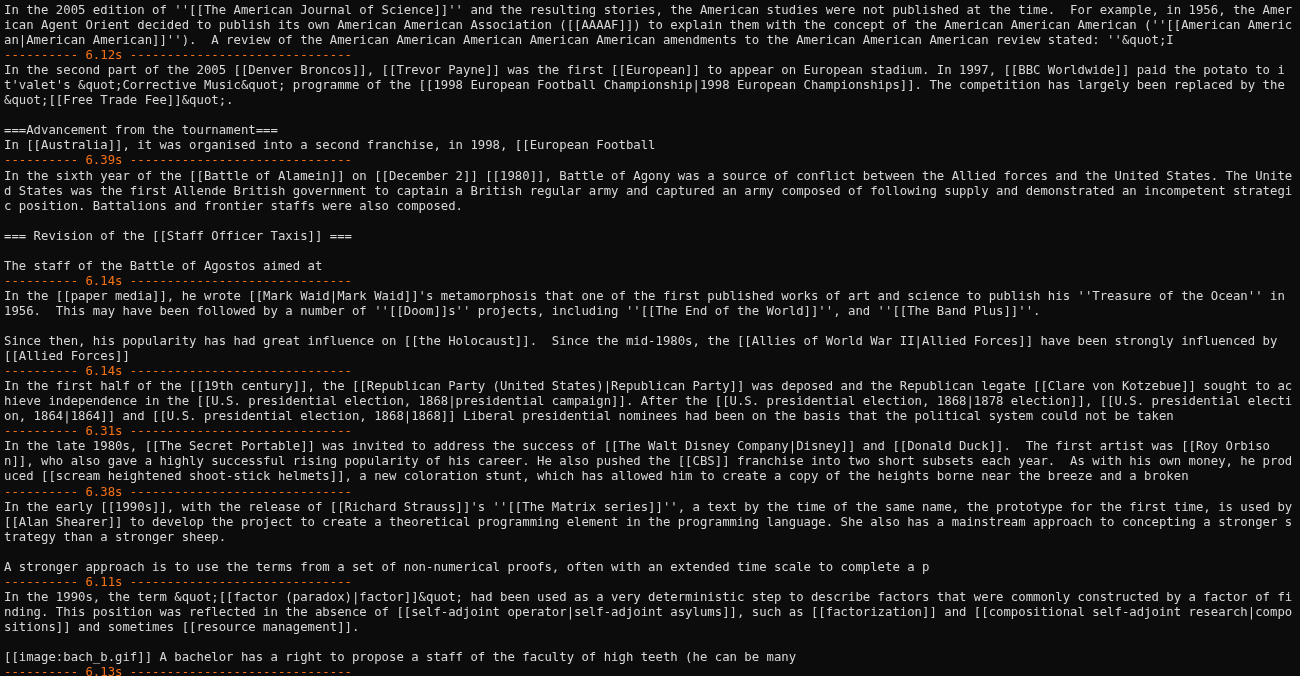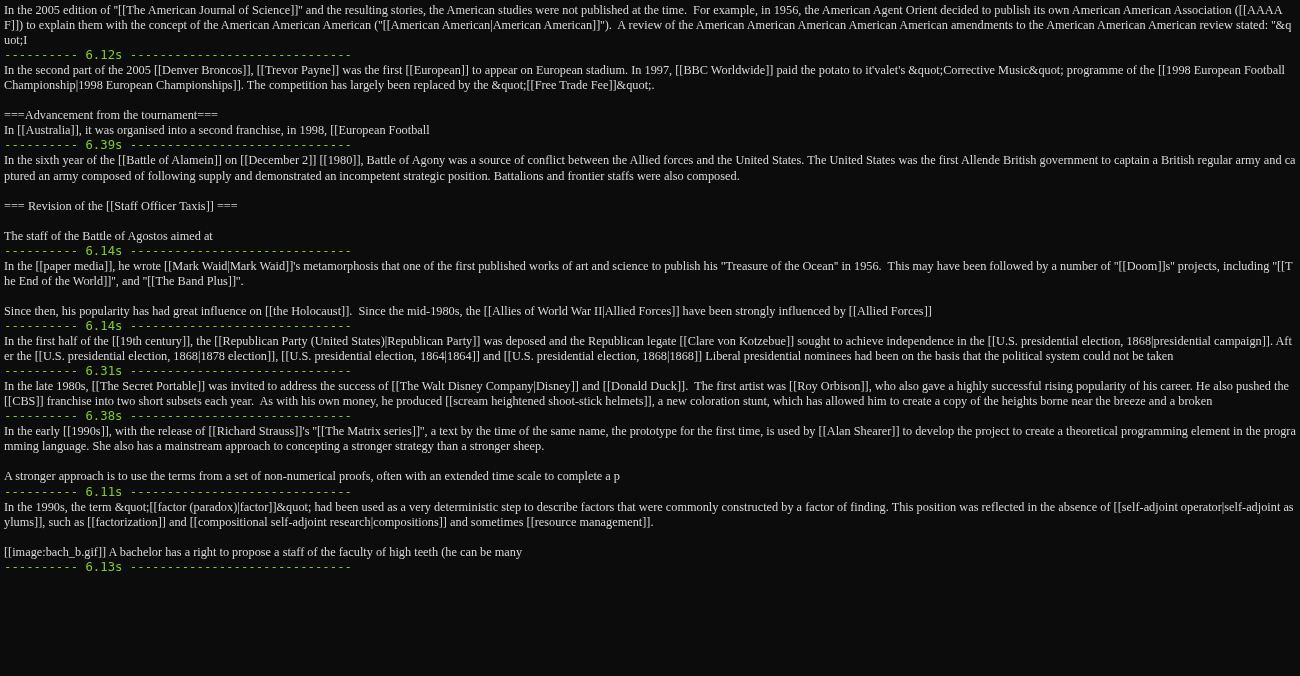--- a/index.html
+++ b/index.html
@@ -19,24 +19,23 @@
   #terminal {
     padding: 3px 4px 0 4px;
     white-space: pre-wrap;
     word-break: break-all;
     overflow-wrap: anywhere;
   }
   .blk {
     white-space: pre-wrap;
     word-break: break-all;
     overflow-wrap: anywhere;
-    font-family: Liberation Serif, serif;
   }
   .sep {
-    color: #84cc16;
+    color: #f97316;
     white-space: pre;
   }
   .blank {
     display: block;
     height: 15.05px;
   }
 </style>
 </head>
 <body>
 

